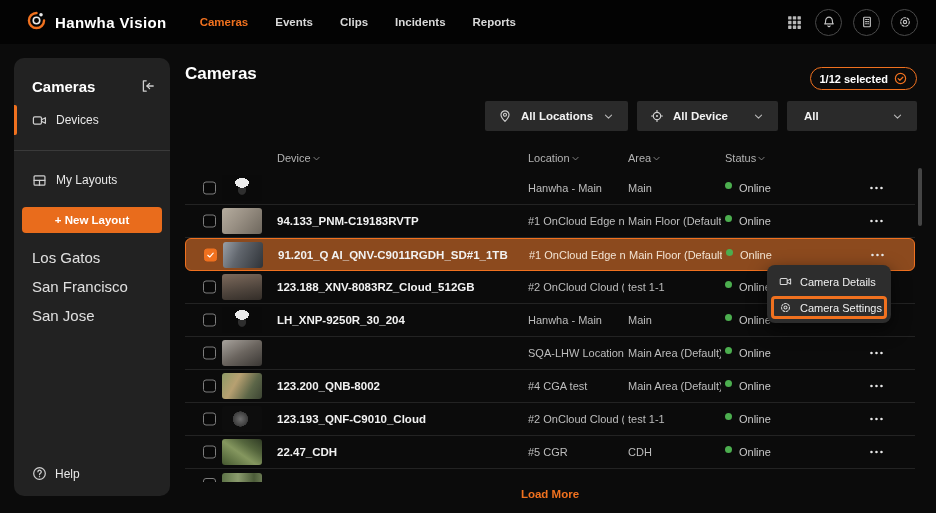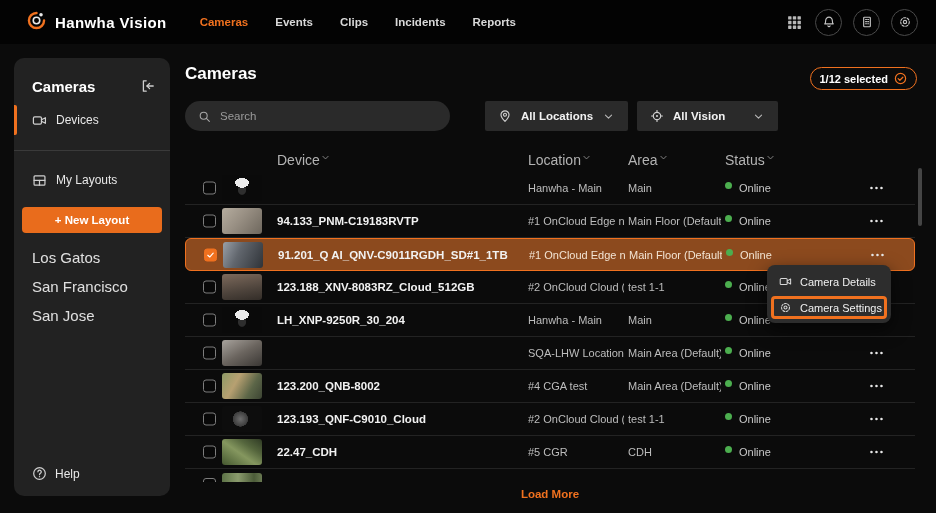--- a/index.html
+++ b/index.html
@@ -70,21 +70,21 @@
             font-weight:700; font-family:inherit; cursor:pointer; }
   .filter .fi { width:14px; height:14px; color:#d0d0d0; margin-right:9px; display:flex; flex:none; }
   .filter .fi svg { width:14px; height:14px; }
   .filter .ch { margin-left:auto; width:13px; height:13px; color:#b9b9b9; display:flex; }
   .filter .ch svg { width:13px; height:13px; }
   .filter.f0 { left:300px; width:143px; }
   .filter.f1 { left:452px; width:141px; }
   .filter.f2 { left:602px; width:130px; padding-left:17px; }
 
   .thead { position:absolute; top:94px; left:0; width:730px; height:18px; }
-  .th { position:absolute; top:0; display:flex; gap:0; align-items:flex-start; font-size:14px;
+  .th { position:absolute; top:0; display:flex; gap:0; align-items:flex-end; font-size:11px;
         color:#b3b3b3; cursor:pointer; }
   .th svg { width:11px; height:11px; color:#8f8f8f; }
   .th.c0 { left:92px; } .th.c1 { left:343px; } .th.c2 { left:443px; } .th.c3 { left:540px; }
 
   .rows { position:absolute; top:114px; left:0; width:730px; }
   .t-row { position:relative; height:33px; border-bottom:1px solid #232323; }
   .t-row.selected { background:#8c4a1e; border:1px solid #f0711f; border-radius:6px; }
   .cb { position:absolute; left:18px; top:50%; transform:translateY(-50%); width:13px; height:13px;
         border:1.4px solid #7d7d7d; border-radius:3px; background:rgba(0,0,0,.25); cursor:pointer; }
   .cb.checked { background:#f0711f; border-color:#f0711f; display:flex; align-items:center;
@@ -248,29 +248,20 @@
       <span>1/12 selected</span>
       <span style="display:flex">
           <svg viewBox="0 0 16 16">
             <circle cx="8" cy="8" r="6.3"></circle>
             <polyline points="5.1,8.2 7.2,10.2 10.9,6.4"></polyline>
           </svg>
         </span>
     </button>
 
     <div class="controls">
-      <div class="search">
-        <span style="display:flex">
-            <svg viewBox="0 0 16 16">
-              <circle cx="7" cy="7" r="4.3"></circle>
-              <line x1="10.3" y1="10.3" x2="14" y2="14"></line>
-            </svg>
-          </span>
-        <input type="text" placeholder="Search" style="">
-      </div>
 
     <button class="filter f0">
           <span class="fi">
             <svg viewBox="0 0 16 16">
               <path d="M8 14.2S3.4 9.9 3.4 6.7a4.6 4.6 0 1 1 9.2 0C12.6 9.9 8 14.2 8 14.2z"></path>
               <circle cx="8" cy="6.6" r="1.7"></circle>
             </svg>
           </span>
           <span>All Locations</span>
           <span class="ch">
@@ -283,21 +274,29 @@
           <span class="fi">
             <svg viewBox="0 0 16 16">
               <circle cx="8" cy="8" r="4.2"></circle>
               <circle cx="8" cy="8" r="1.2" class="f"></circle>
               <line x1="8" y1="1.8" x2="8" y2="3.5"></line>
               <line x1="8" y1="12.5" x2="8" y2="14.2"></line>
               <line x1="1.8" y1="8" x2="3.5" y2="8"></line>
               <line x1="12.5" y1="8" x2="14.2" y2="8"></line>
             </svg>
           </span>
-          <span>All Vision</span>
+          <span>All Device</span>
+          <span class="ch">
+            <svg viewBox="0 0 16 16">
+              <polyline points="4.2,6.3 8,10.1 11.8,6.3"></polyline>
+            </svg>
+          </span>
+        </button>
+        <button class="filter f2">
+          <span>All</span>
           <span class="ch">
             <svg viewBox="0 0 16 16">
               <polyline points="4.2,6.3 8,10.1 11.8,6.3"></polyline>
             </svg>
           </span>
         </button>
       </div>
 
     <div class="thead">
         <span class="th c0">

